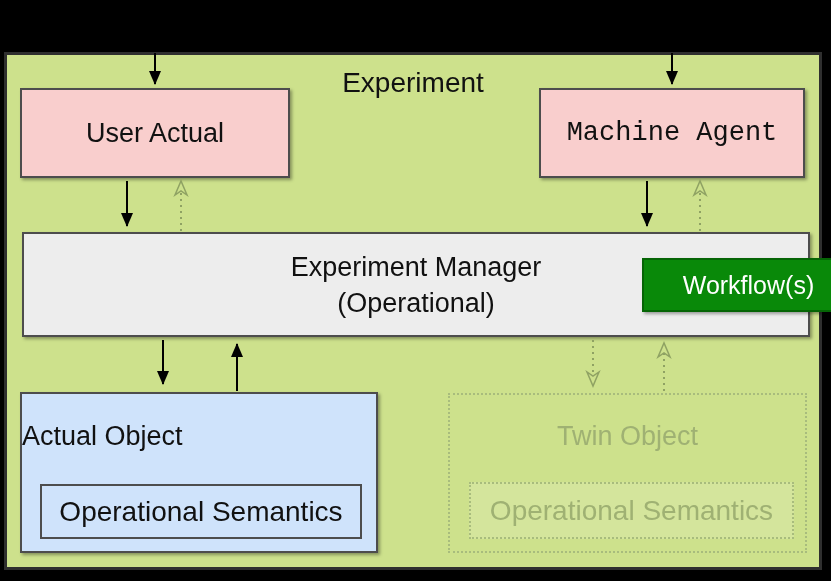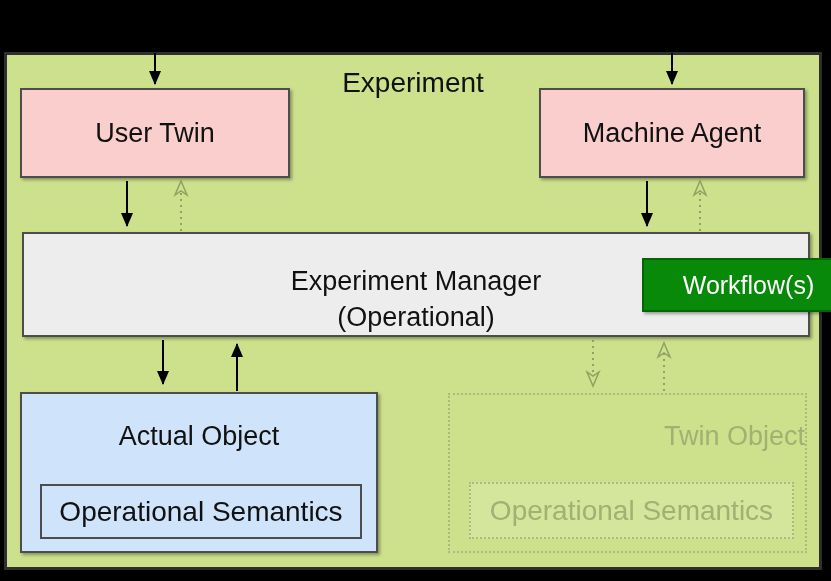--- a/index.html
+++ b/index.html
@@ -17,47 +17,47 @@
     left:4px;top:67px;width:818px;text-align:center;
     font-size:28px;color:var(--text,#111);
   }
   .node{
     border:2px solid var(--node-border,#4d4d4d);
     display:flex;align-items:center;justify-content:center;
     font-size:27px;color:var(--text,#111);
     box-shadow:2px 2px 3px rgba(0,0,0,0.35);
   }
   #user-agent{left:20px;top:88px;width:270px;height:90px;background:var(--agent-bg,#f9cecd);}
-  #machine-agent{left:539px;top:88px;width:266px;height:90px;background:var(--agent-bg,#f9cecd);}
+  #machine-agent{left:539px;top:88px;width:266px;height:90px;background:var(--agent-bg,#f9cecd);font-family:Liberation Mono, monospace;}
   #manager{
     left:22px;top:232px;width:788px;height:105px;background:var(--manager-bg,#ededed);
-    flex-direction:column;line-height:36px;justify-content:flex-end;
+    flex-direction:column;line-height:36px;
   }
   #workflow{
     left:610px;top:258px;width:213px;height:54px;
     background:var(--workflow-bg,#098909);border:2px solid var(--workflow-border,#056505);
     color:var(--workflow-text,#fff);font-size:25px;
     display:flex;align-items:center;justify-content:center;
     box-shadow:2px 2px 3px rgba(0,0,0,0.35);
     margin-left:32px;
   }
   #actual-object{left:20px;top:392px;width:358px;height:161px;background:var(--object-bg,#cfe3fb);}
-  #actual-object .obj-label{left:0;top:27px;width:100%;text-align:center;font-size:27px;color:var(--text,#111);}
+  #actual-object .obj-label{left:0;top:27px;width:100%;font-size:27px;color:var(--text,#111);}
   .inner-box{
     display:flex;align-items:center;justify-content:center;font-size:28px;
   }
   #actual-inner{
     left:18px;top:90px;width:322px;height:55px;
     border:2px solid var(--node-border,#4d4d4d);color:var(--text,#111);
   }
   #twin-object{
     left:448px;top:393px;width:359px;height:160px;
     border:2px dotted var(--twin-border,#a8bc7d);color:var(--twin-text,#9fb173);
   }
-  #twin-object .obj-label{left:0;top:26px;width:100%;text-align:right;font-size:27px;}
+  #twin-object .obj-label{left:0;top:26px;width:100%;text-align:center;font-size:27px;}
   #twin-inner{
     left:19px;top:87px;width:325px;height:57px;
     border:2px dotted var(--twin-border,#a8bc7d);color:var(--twin-text,#9fb173);
     background:rgba(255,255,255,0.14);
   }
   #arrows{position:absolute;left:0;top:0;pointer-events:none;}
   #arrows .solid{stroke:var(--arrow-solid,#000);stroke-width:2;fill:none;}
   #arrows .dotted{stroke:var(--arrow-dotted,#8fa263);stroke-width:2;fill:none;stroke-dasharray:2 4;}
   .mh-solid{fill:var(--arrow-solid,#000);}
   .mh-open{fill:var(--panel-bg,#cde18c);stroke:var(--arrow-dotted,#8fa263);stroke-width:1.5;}
@@ -65,21 +65,21 @@
 </head>
 <body>
 
 <div id="screen">
 
   <div id="panel" class="abs"></div>
 
   <div id="title" class="abs">Experiment</div>
 
   <div id="user-agent" class="abs node">
-    <span>User Twin</span>
+    <span>User Actual</span>
   </div>
 
   <div id="machine-agent" class="abs node">
     <span>Machine Agent</span>
   </div>
 
   <div id="manager" class="abs node">
     <span>Experiment Manager</span>
     <span>(Operational)</span>
   </div>

